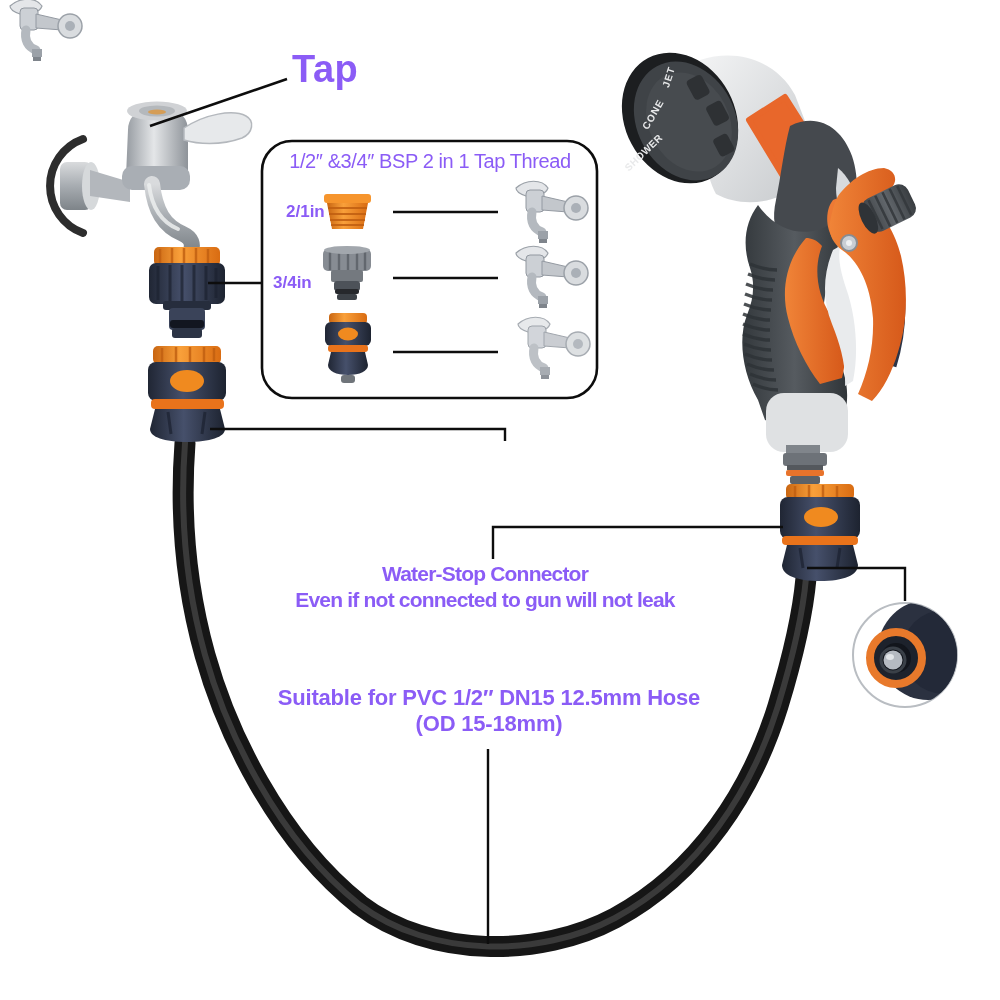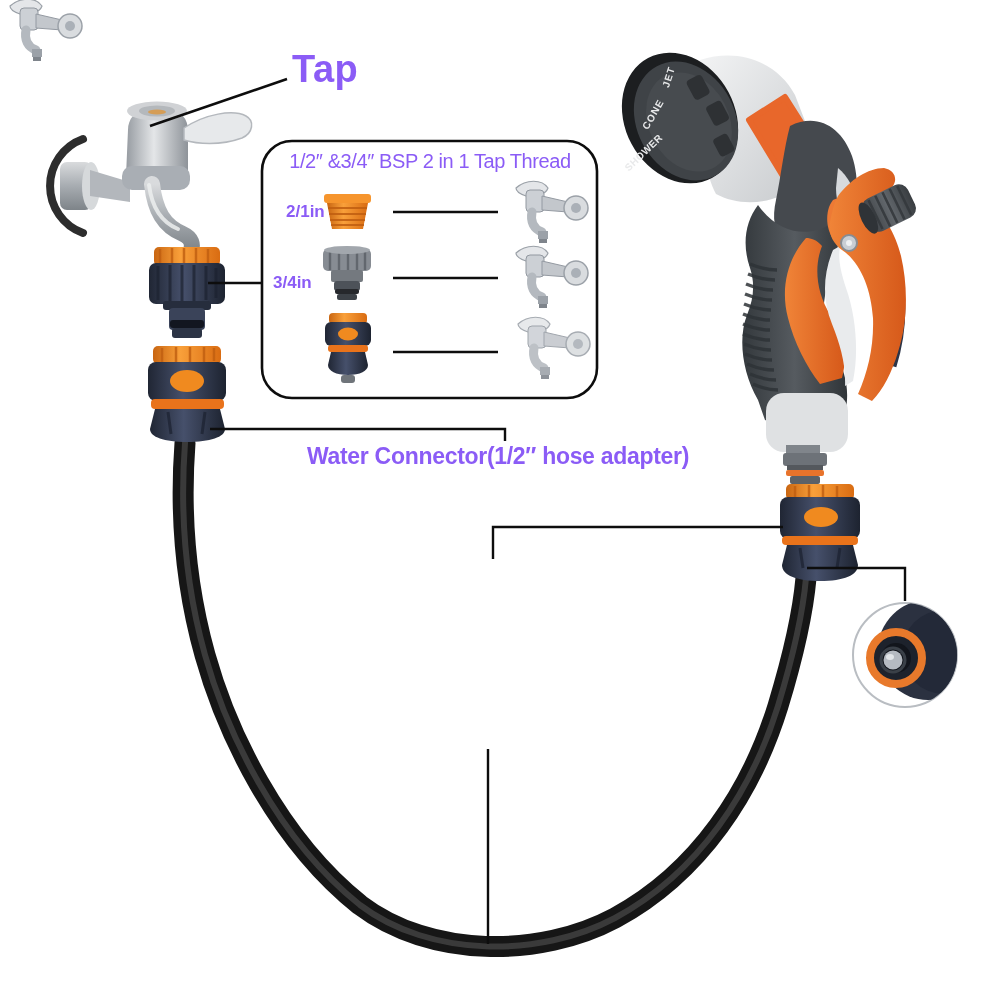--- a/index.html
+++ b/index.html
@@ -268,15 +268,22 @@
     <path d="M783,527 H493 V559" stroke-width="2.4"></path>
     <path d="M807,568 H905 V601" stroke-width="2.4"></path>
     <path d="M488,749 V944" stroke-width="2.4"></path>
   </g>
 </svg>
 
 <div class="lbl lbl-tap">Tap</div>
 <div class="lbl lbl-bsp-title">1/2″ &amp;3/4″ BSP 2 in 1 Tap Thread</div>
 <div class="lbl lbl-row lbl-row1">2/1in</div>
 <div class="lbl lbl-row lbl-row2">3/4in</div>
-<div class="lbl lbl-wc">Water Connector(1/2″ hose adapter)</div>
-
+<div class="lbl lbl-ws">
+  <div>Water-Stop Connector</div>
+  <div>Even if not connected to gun will not leak</div>
 </div>
+<div class="lbl lbl-hose">
+  <div>Suitable for PVC 1/2″ DN15 12.5mm Hose</div>
+  <div>(OD 15-18mm)</div>
+</div>
+
+</div>
 
 </body></html>

